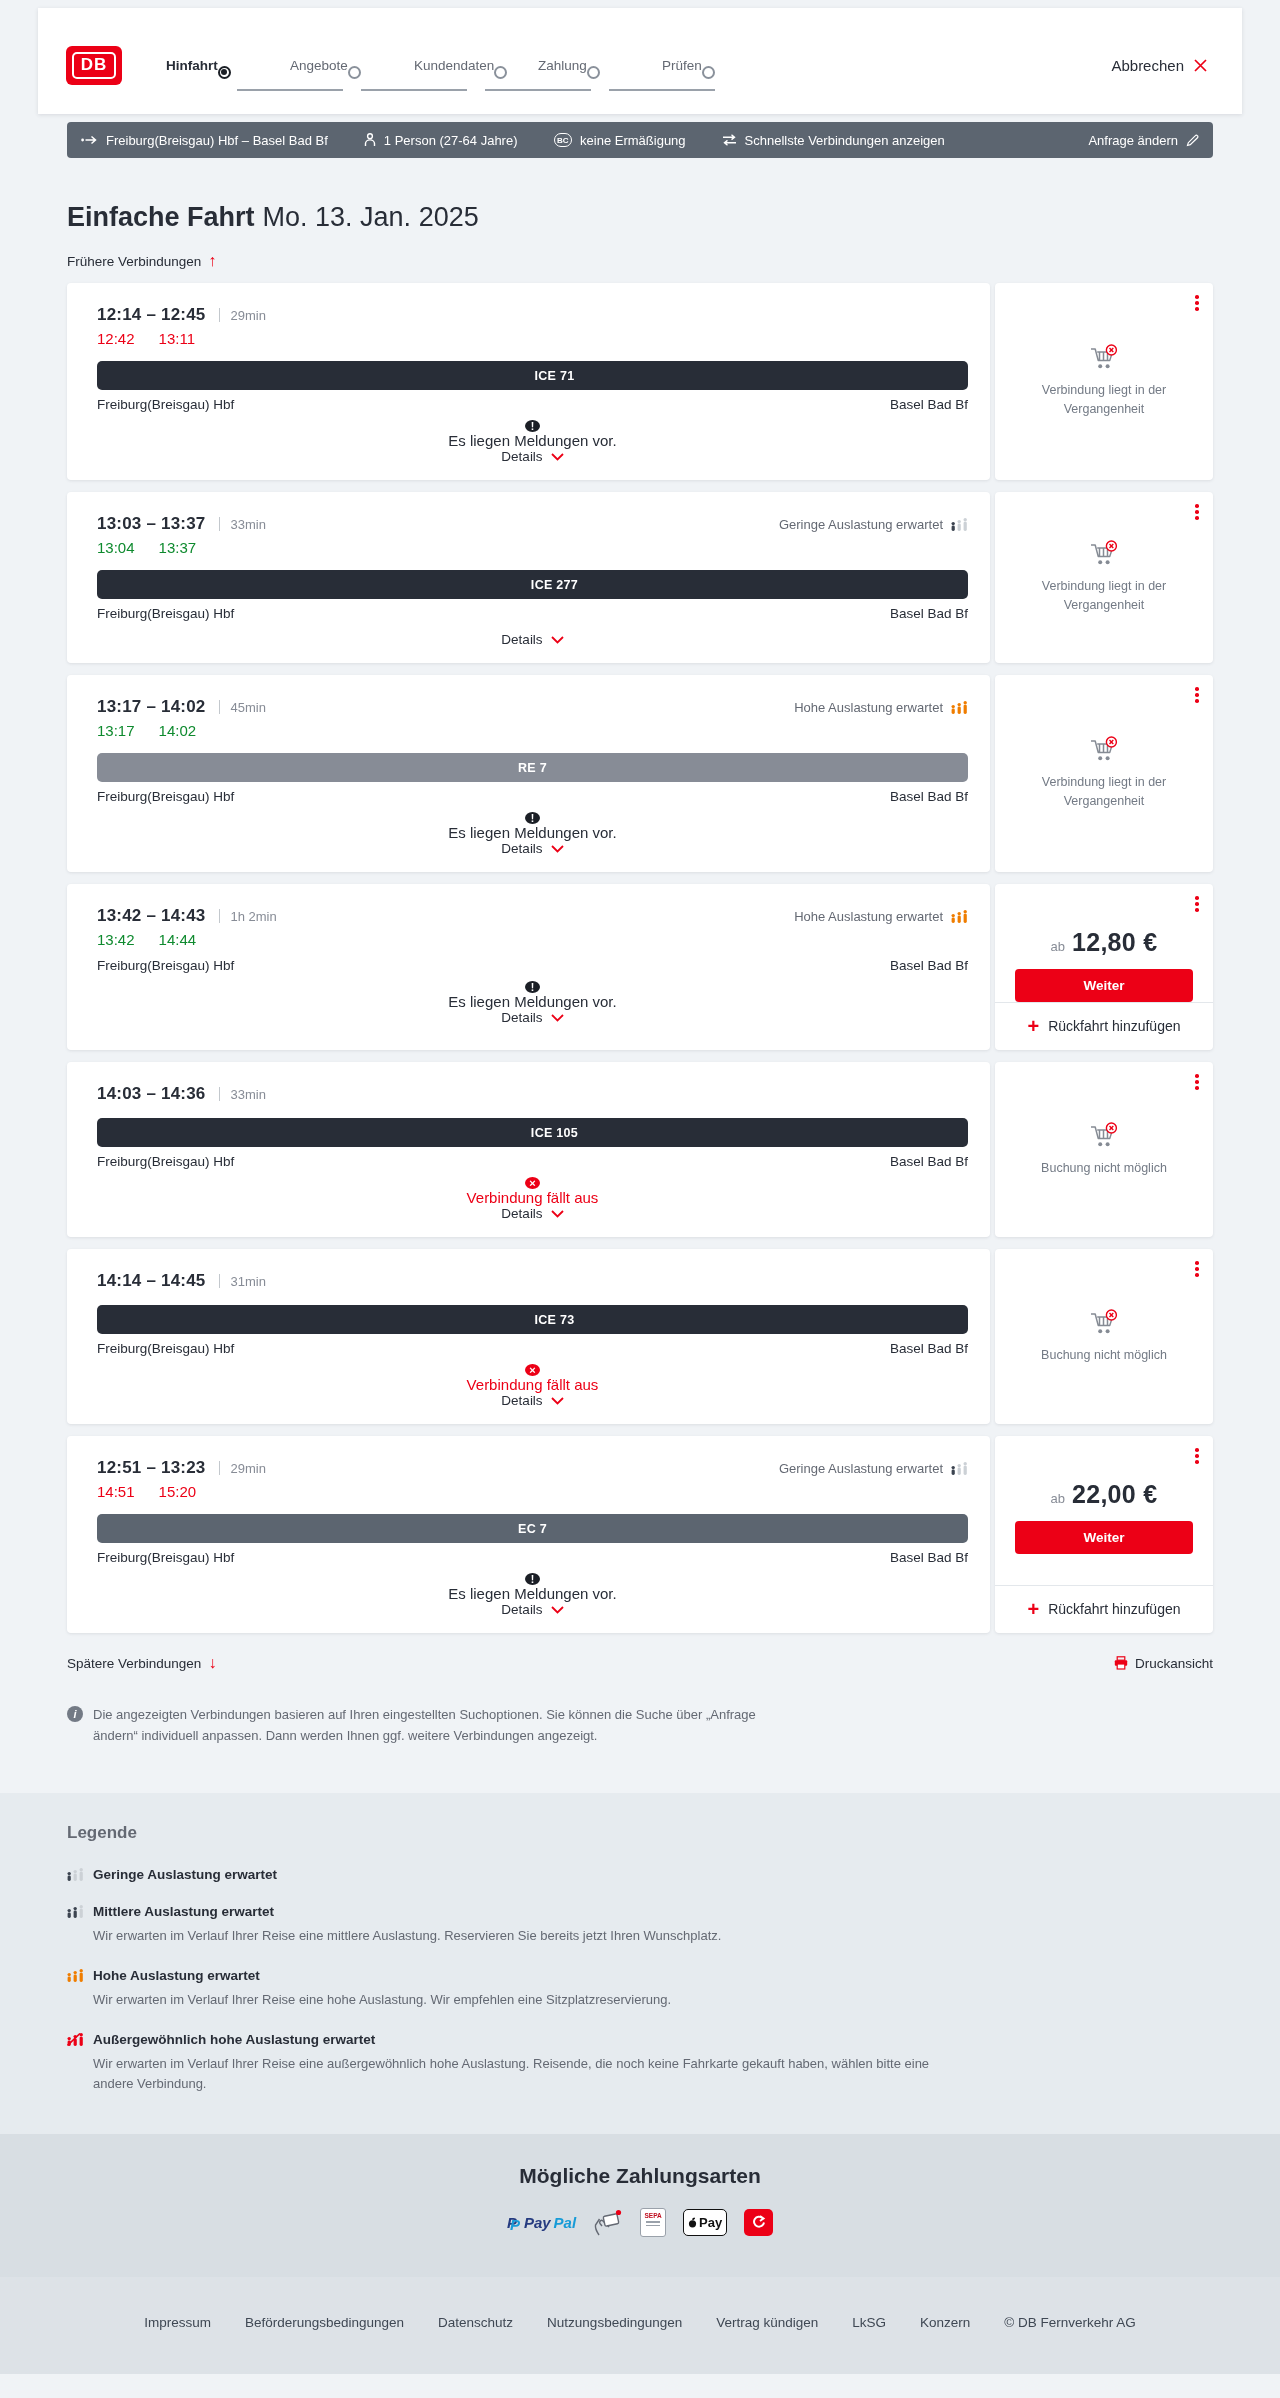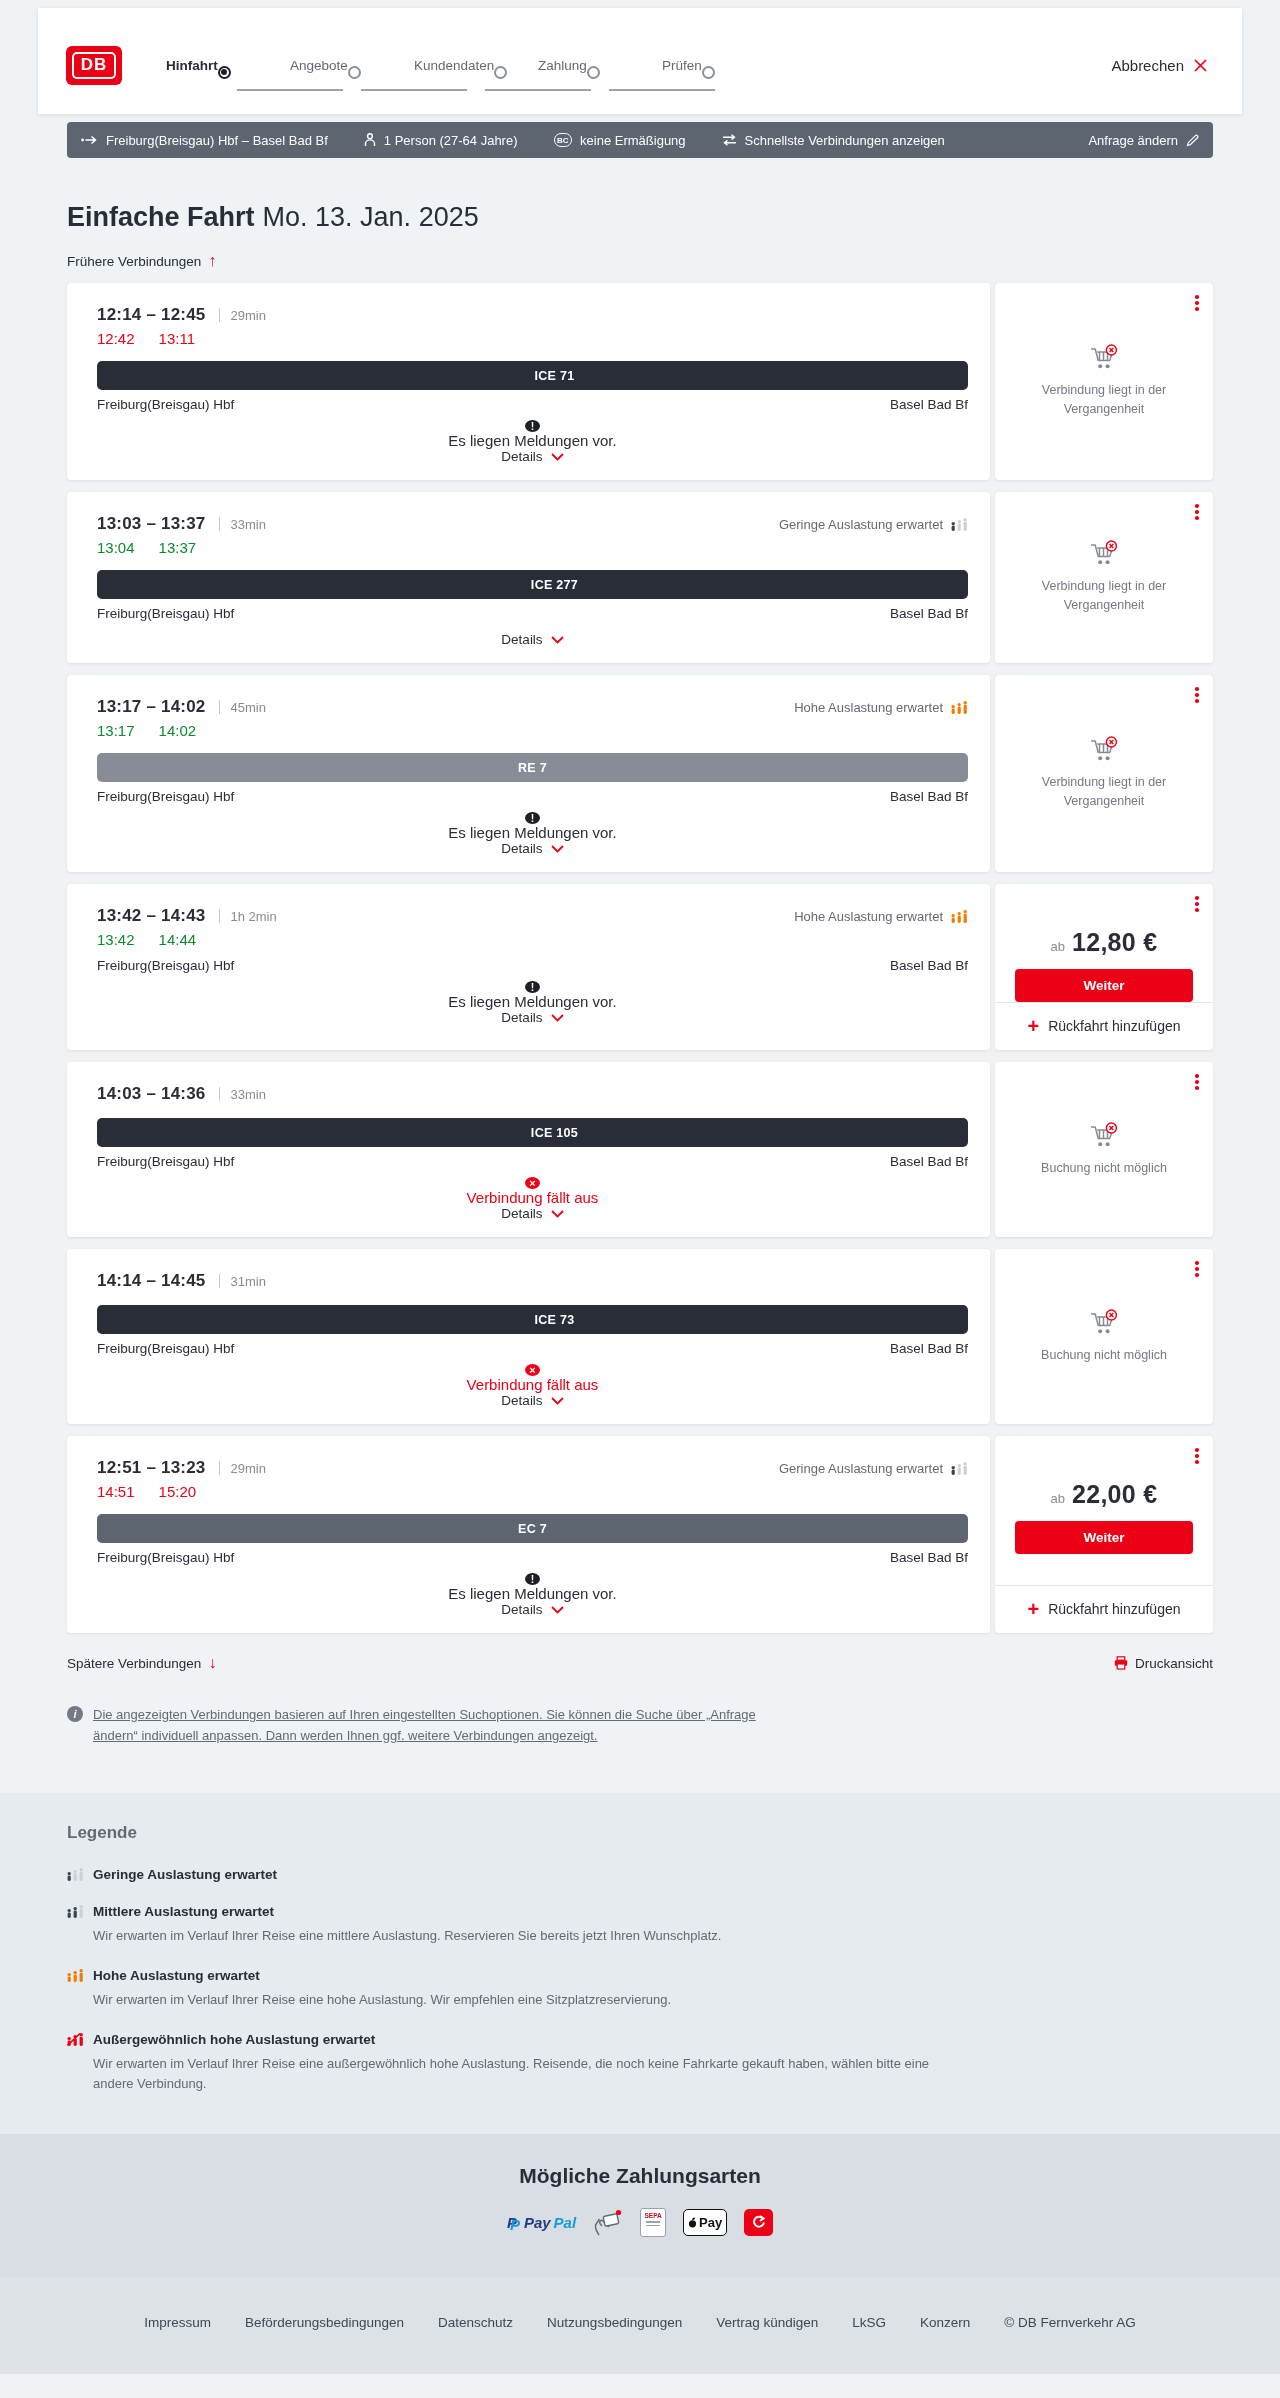--- a/index.html
+++ b/index.html
@@ -135,21 +135,21 @@
   .ic-plus { color:#ec0016; font-size:20px; font-weight:bold; line-height:.8; }
   .ic-plus::before { content:"+"; }
 
   
   .info-block { margin-top:34px; display:flex; gap:10px; }
   .ic-info {
     flex:none; width:16px; height:16px; border-radius:50%; background:#737a85; color:#fff;
     font-size:11px; font-weight:bold; font-style:italic; display:inline-flex; align-items:center; justify-content:center; margin-top:1px;
   }
   .ic-info::before { content:"i"; }
-  .info-text { font-size:13px; color:#646973; line-height:1.6; max-width:700px;text-decoration:underline; }
+  .info-text { font-size:13px; color:#646973; line-height:1.6; max-width:700px; }
 
   
   .legend-band { margin-top:46px; background:#e6ebef; padding:30px 0 40px; }
   .legend-title { font-size:17px; color:#646973; }
   .legend-items { margin-top:24px; display:flex; flex-direction:column; gap:22px; }
   .legend-item .li-head { display:flex; align-items:center; gap:9px; font-size:13.5px; font-weight:bold; color:#282d37; }
   .legend-item .li-desc { margin:7px 0 0 26px; font-size:13px; color:#646973; line-height:1.55; max-width:860px; }
 
   
   .pay-band { background:#d8dee3; padding:30px 0 40px; }

